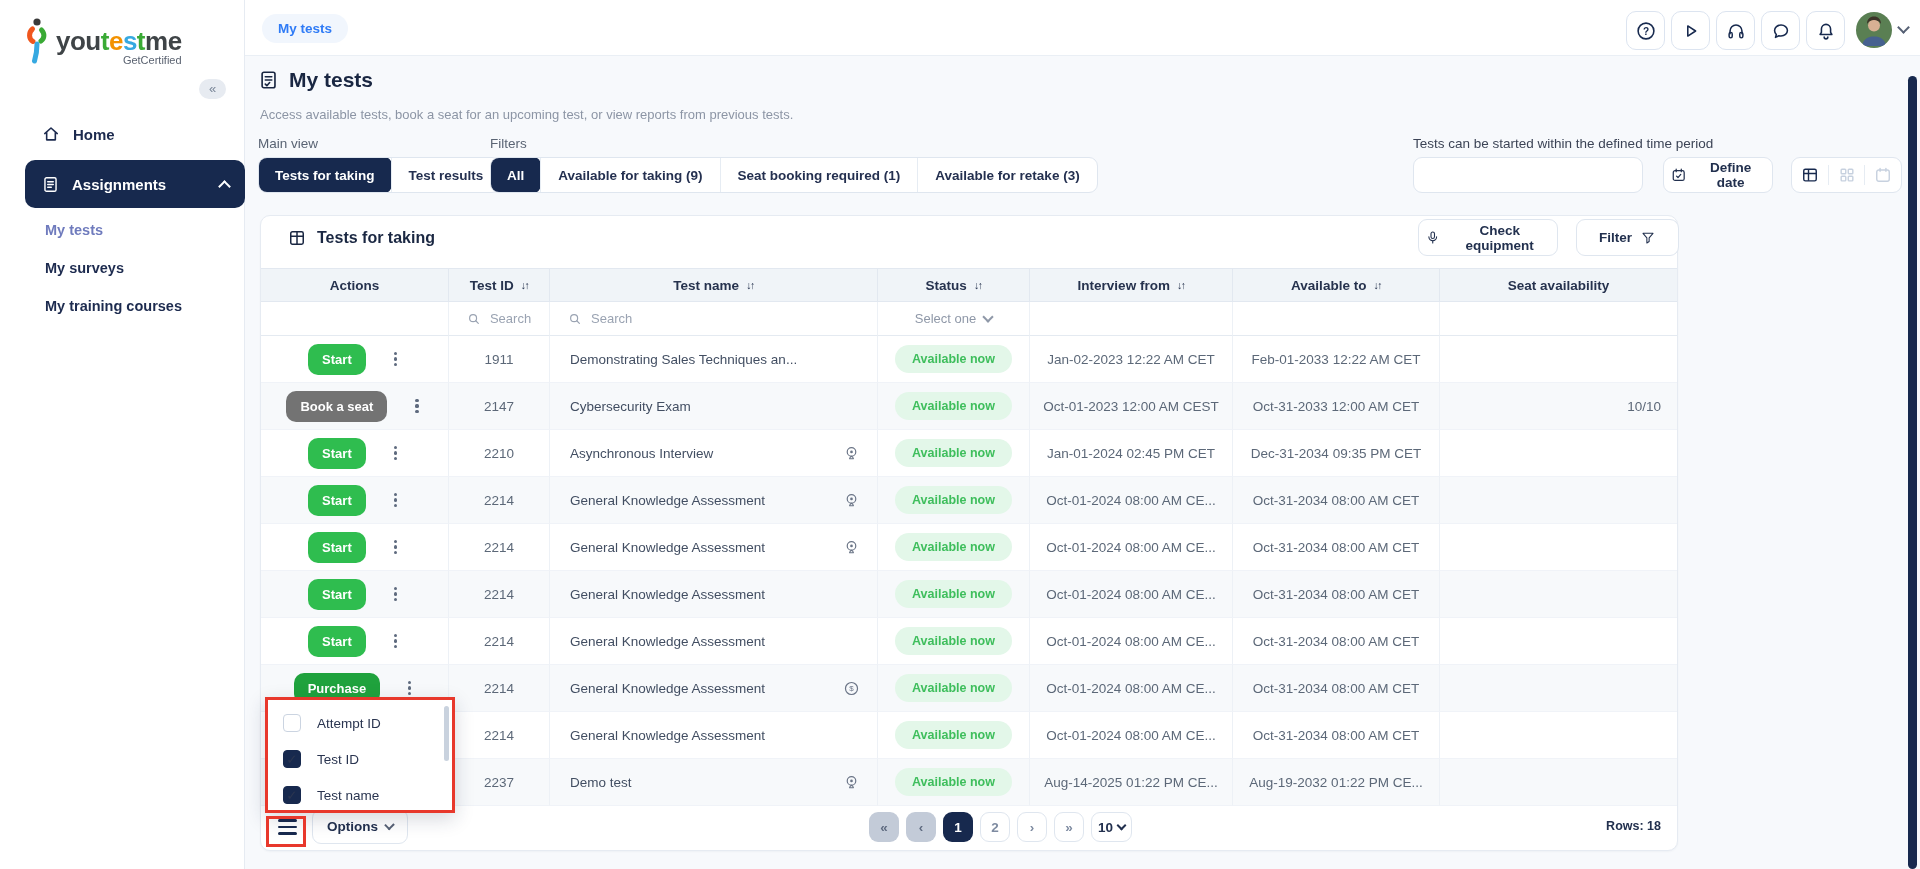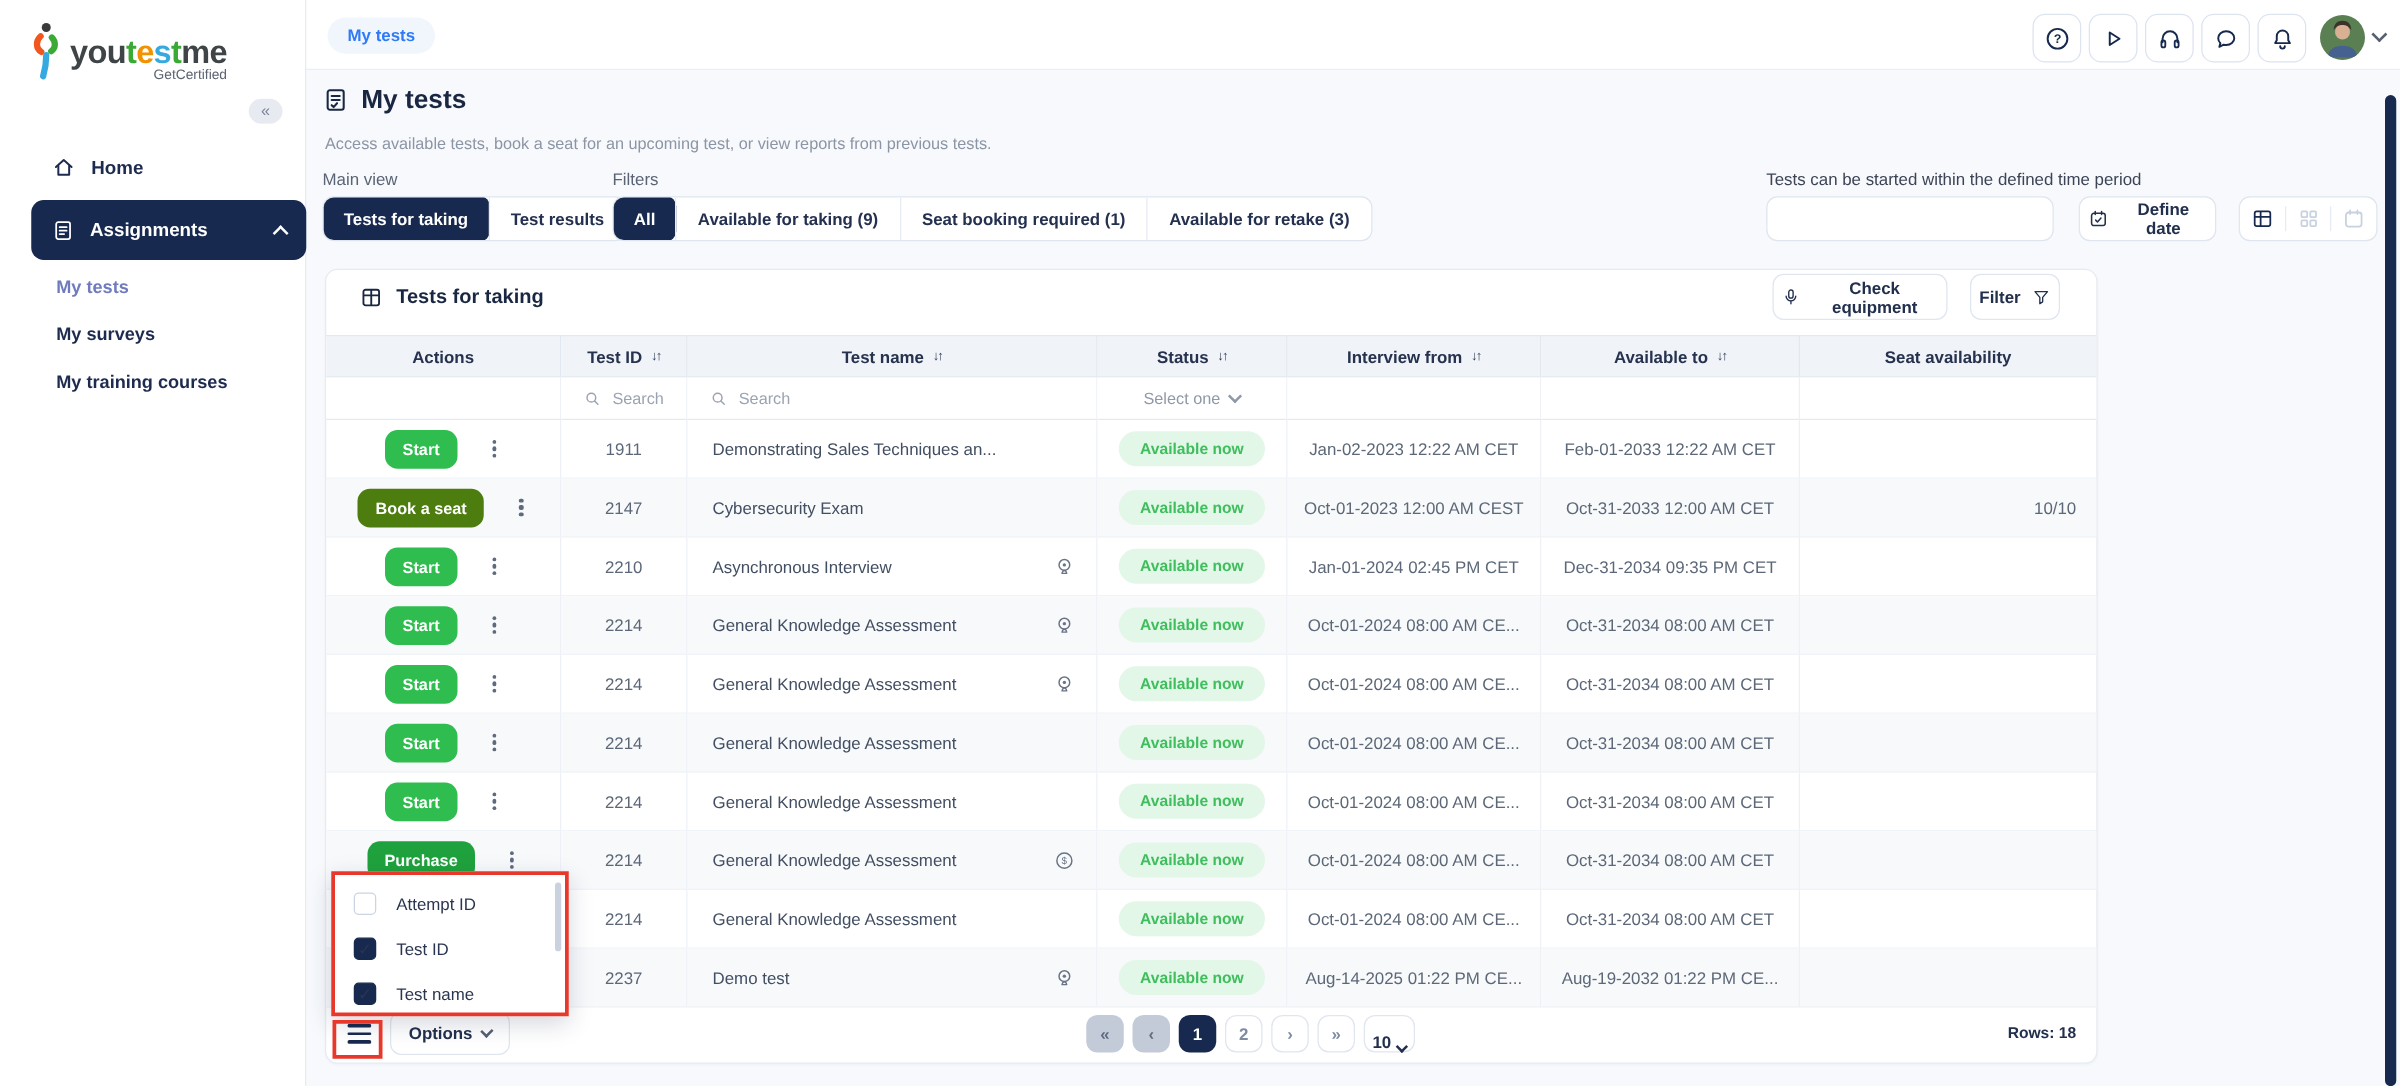--- a/index.html
+++ b/index.html
@@ -80,41 +80,41 @@
   .selectone{margin:12px auto;display:flex;align-items:center;gap:8px;font-size:13px;color:#8F98A8;cursor:pointer}
   .td{height:47px;display:flex;align-items:center;justify-content:center;font-size:13.5px;
       color:#5C6878;border-right:1px solid #EDF1F6;border-bottom:1px solid #F0F3F8;box-sizing:border-box}
   .td:last-child{border-right:none}
   .drow.alt .td{background:#F7F9FB}
   .c-name{justify-content:space-between;padding:0 16px 0 20px;color:#424E62}
   .c-seat{justify-content:flex-end;padding-right:16px}
   .act-btn{border:none;border-radius:10px;color:#fff;font-size:13px;font-weight:bold;
            height:31px;padding:0 14px;cursor:pointer;font-family:inherit}
   .act-btn.green{background:#2FBD4F}
-  .act-btn.navy{background:#4d7c0f}
+  .act-btn.navy{background:#737373}
   .act-btn.purchase{background:#1FA23D}
   .kebab{display:inline-flex;flex-direction:column;gap:2.5px;margin-left:24px;cursor:pointer;padding:4px}
   .kebab i{width:3.2px;height:3.2px;border-radius:50%;background:#5E6A7E}
   .badge{background:#E3F7E9;color:#3EBE5C;font-size:12.5px;font-weight:bold;padding:7px 17px;
          border-radius:15px;white-space:nowrap}
 
   
   .foot{position:absolute;left:261px;top:806px;width:1416px;height:44px;display:flex;align-items:center}
   .hamb{position:absolute;left:14px;top:10px;display:flex;flex-direction:column;gap:4px;cursor:pointer;padding:3px}
   .hamb i{width:19px;height:2.6px;background:#17294E;border-radius:2px}
   .options-btn{position:absolute;left:51px;top:3px;width:96px;height:35px;padding:0 14px;
                justify-content:space-between}
   .pager{position:absolute;left:608px;top:6px;display:flex;gap:7px;align-items:center}
   .pg{width:30px;height:30px;border-radius:9px;display:flex;align-items:center;justify-content:center;
       font-size:13.5px;background:#fff;border:1px solid #DFE6EF;color:#7E8BA1;cursor:pointer;
       box-sizing:border-box;font-weight:bold}
   .pg.gray{background:#C3CBD8;border:none;color:#5F6B80}
   .pg.active{background:#17294E;border:none;color:#fff}
   .pgsize{width:41px;height:30px;border-radius:9px;border:1px solid #DFE6EF;background:#fff;
-          display:flex;align-items:flex-end;justify-content:center;gap:5px;font-size:13.5px;
+          display:flex;align-items:center;justify-content:center;gap:5px;font-size:13.5px;
           font-weight:bold;color:#22304E;cursor:pointer;box-sizing:border-box}
   .rowcount{position:absolute;right:16px;top:13px;font-size:12.5px;color:#22304E;font-weight:bold}
 
   
   .popup{position:absolute;left:265px;top:697px;width:190px;height:116px;background:#fff;
          border:3px solid #E8382C;box-sizing:border-box;z-index:10;
          box-shadow:0 6px 18px rgba(25,40,70,.18)}
   .pop-item{display:flex;align-items:center;gap:16px;height:36px;padding-left:15px;cursor:pointer}
   .pop-item span{font-size:13.5px;color:#2A3550}
   .cb{width:18px;height:18px;border-radius:4px;border:1px solid #CBD4E1;background:#fff;
@@ -284,21 +284,21 @@
   </div>
 
   <button class="btn abs" style="left:1418px;top:219px;width:140px;height:37px">
     <svg width="17" height="17" viewBox="0 0 24 24">
       <rect x="9.3" y="3.5" width="5.4" height="10" rx="2.7" fill="none" stroke="#22304E" stroke-width="1.7"></rect>
       <path d="M6 11a6 6 0 0 0 12 0" fill="none" stroke="#22304E" stroke-width="1.7" stroke-linecap="round"></path>
       <path d="M12 17v3.5" stroke="#22304E" stroke-width="1.7" stroke-linecap="round"></path>
     </svg>
     <span>Check equipment</span>
   </button>
-  <button class="btn abs" style="left:1576px;top:219px;width:72px;height:37px">
+  <button class="btn abs" style="left:1576px;top:219px;width:103px;height:37px">
     <span>Filter</span>
     <svg width="16" height="16" viewBox="0 0 24 24">
       <path d="M4.5 5h15l-5.8 6.8v5.4l-3.4 2.3v-7.7z" fill="none" stroke="#22304E" stroke-width="1.6" stroke-linejoin="round"></path>
     </svg>
   </button>
 
   <div class="tablewrap">
     <div class="trow">
         <div class="th">
           <span>Actions</span>

